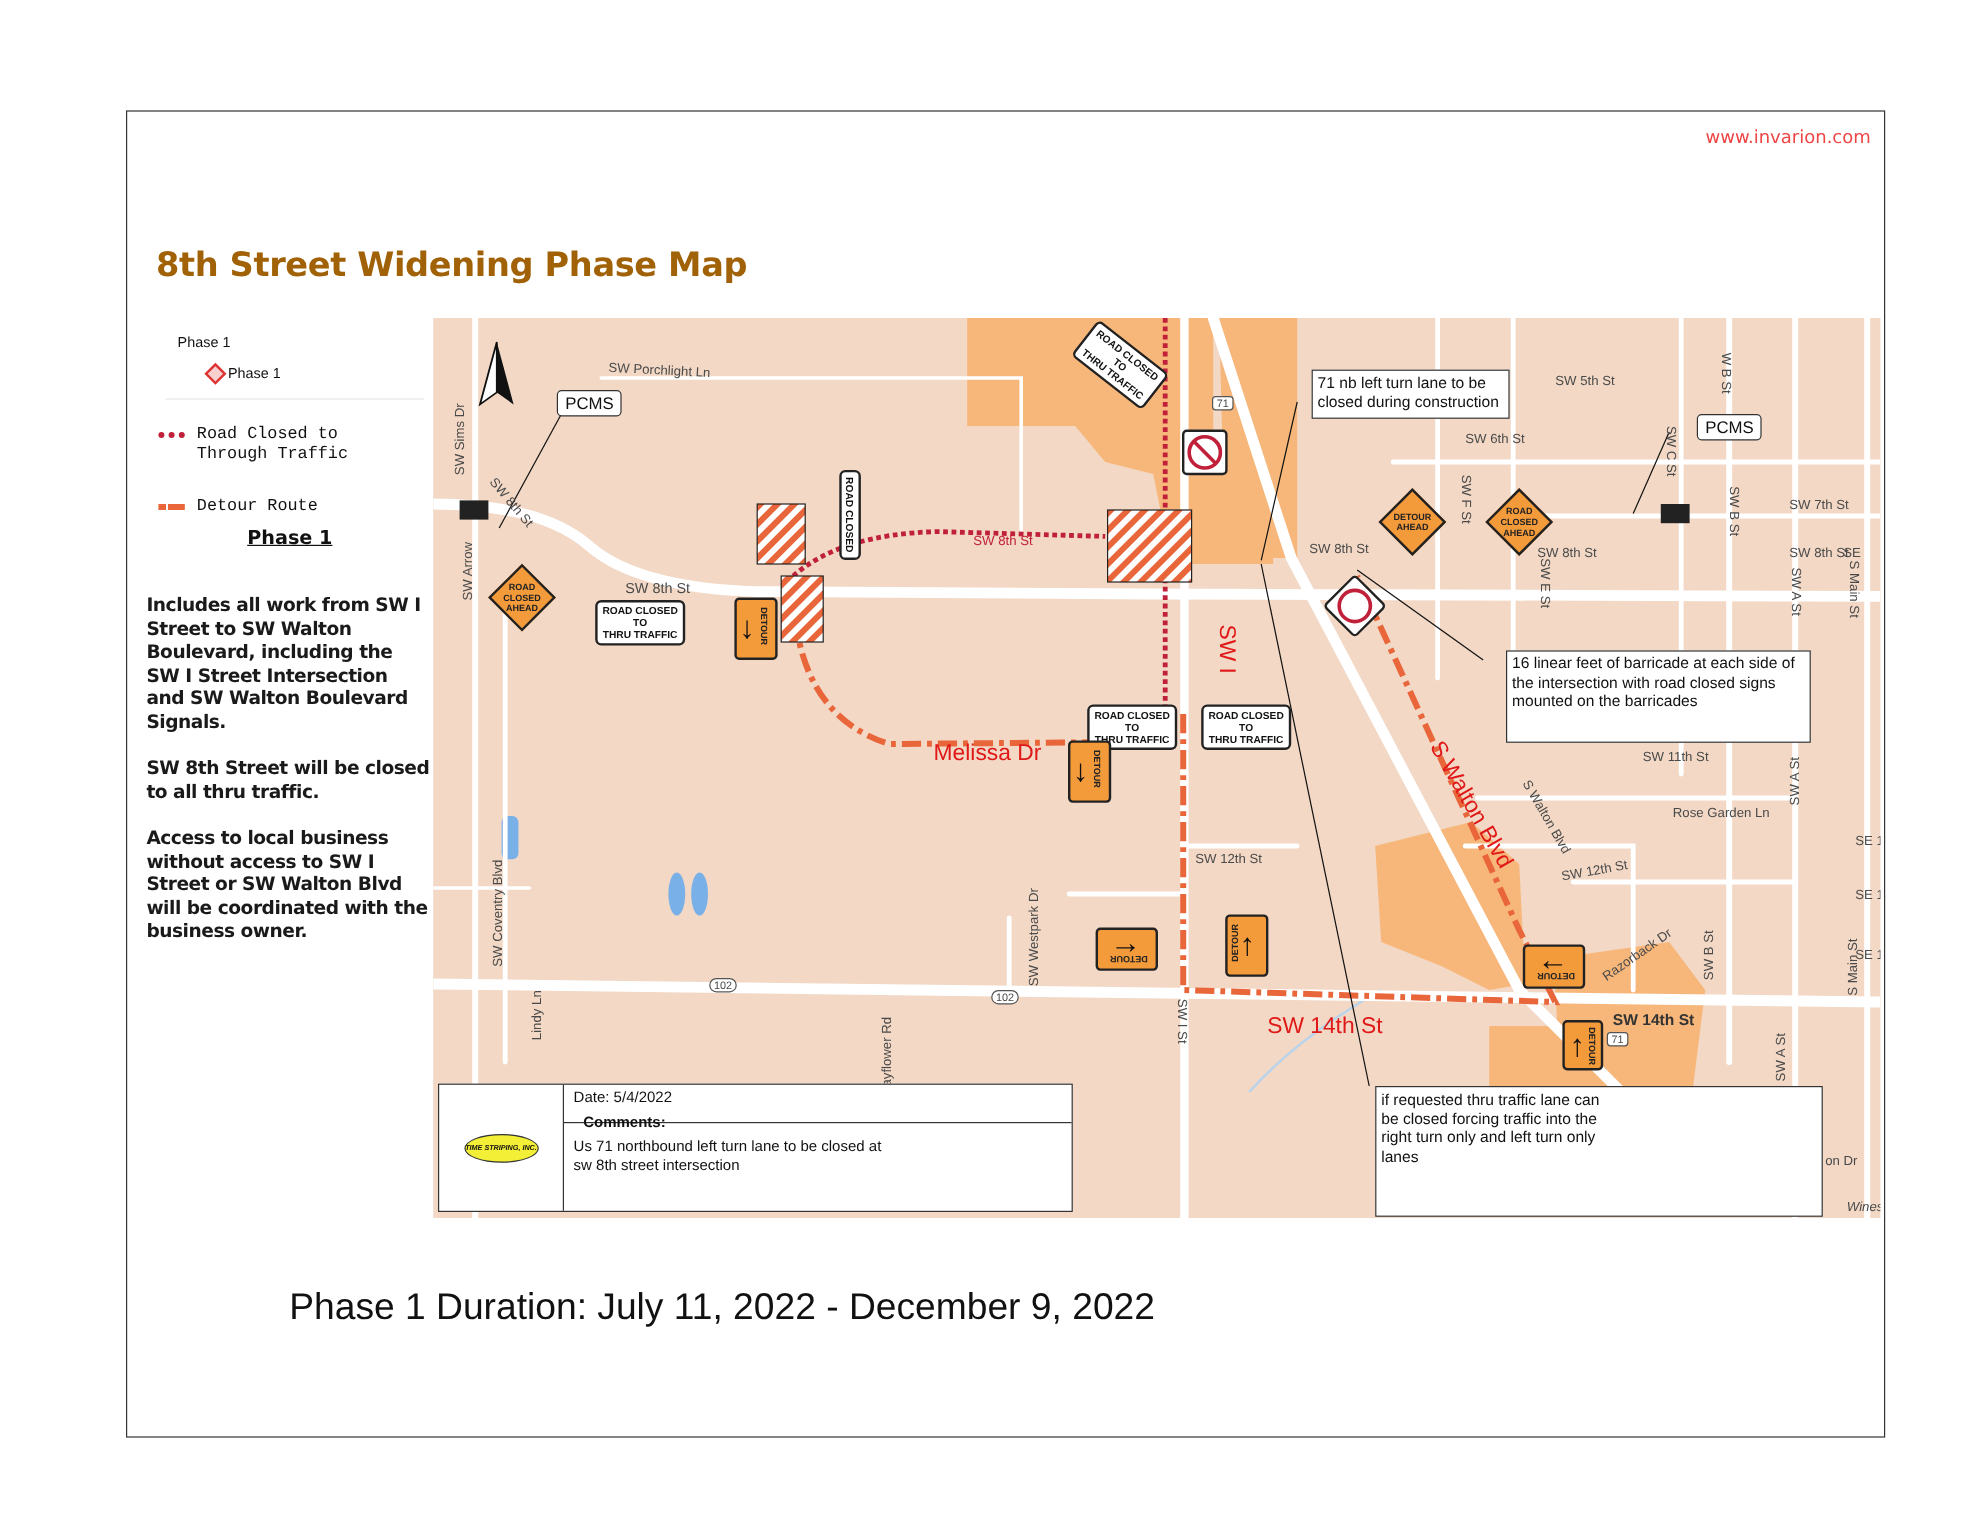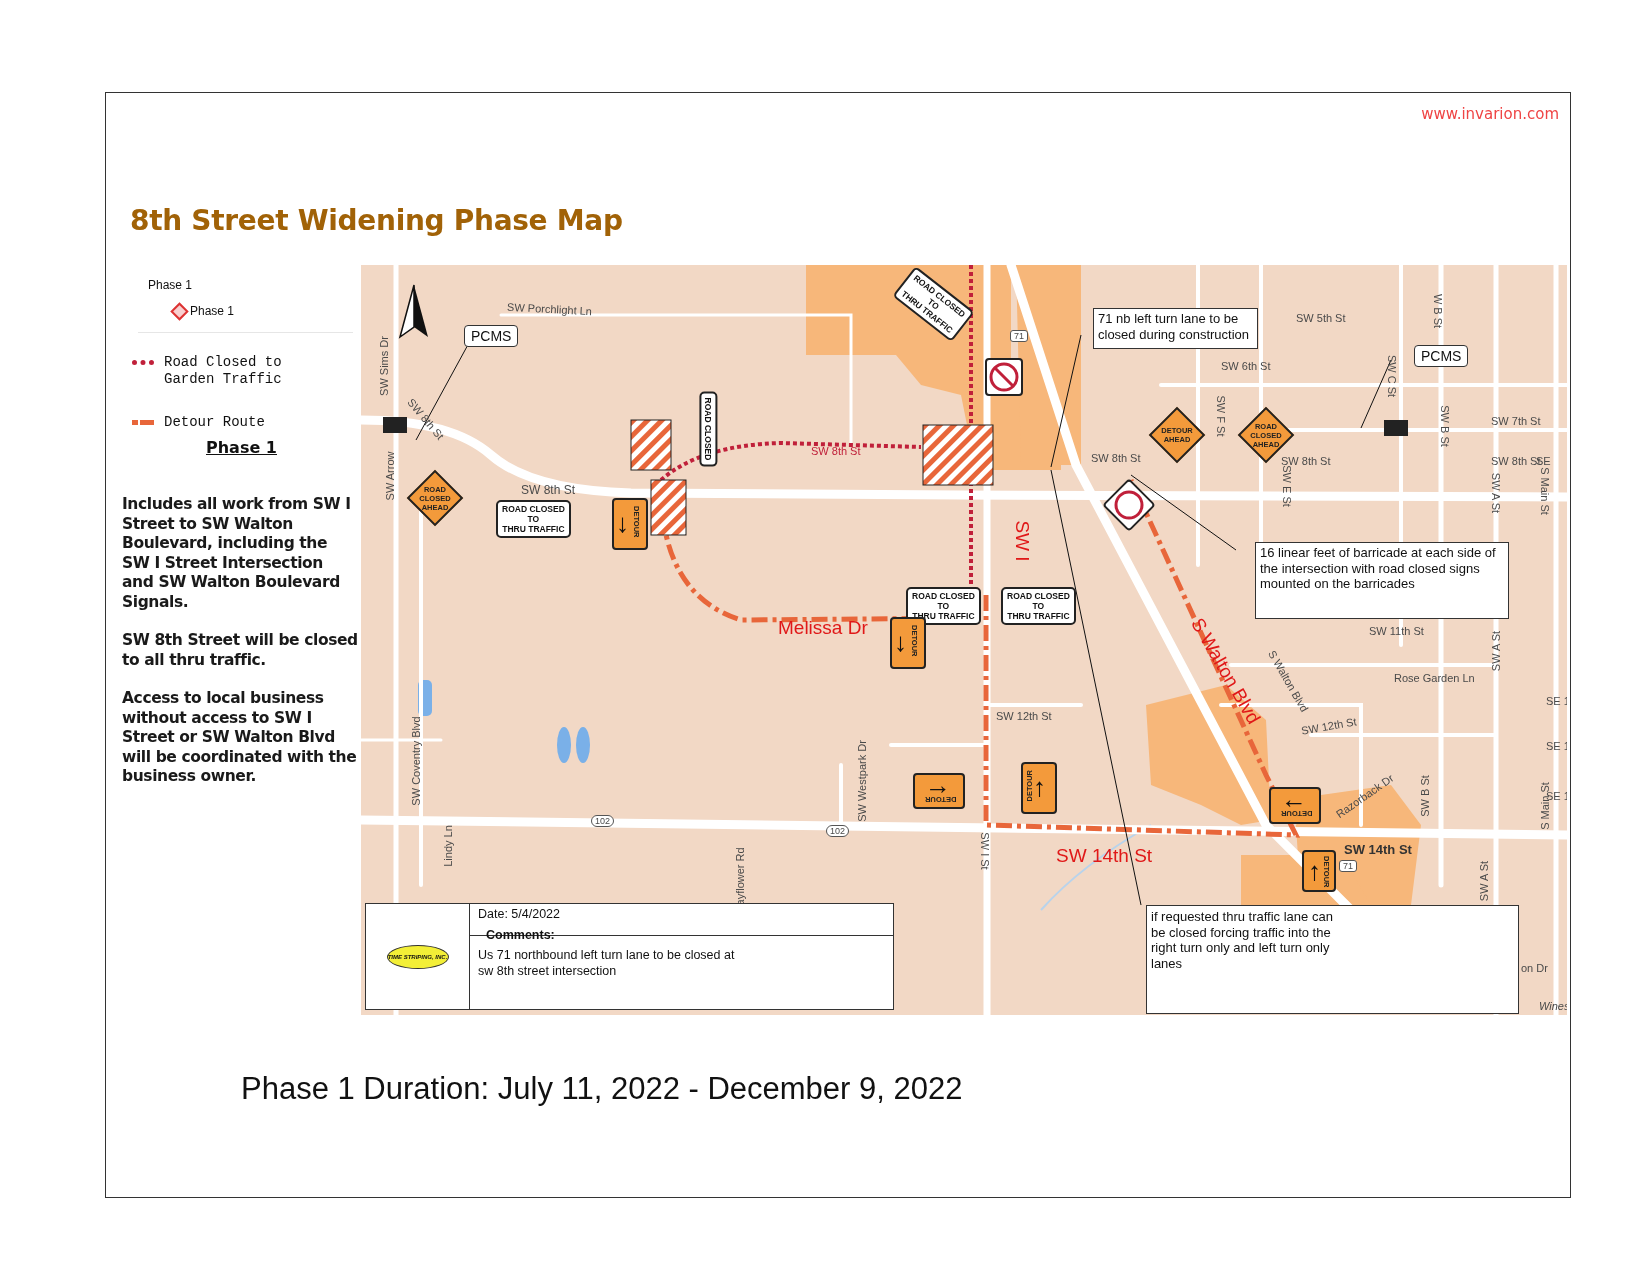--- a/index.html
+++ b/index.html
@@ -48,21 +48,21 @@
 
 <div class="legend">
   <div class="lg-head">Phase 1</div>
   <div class="lg-sub">
     <span class="dia"></span>
     <span>Phase 1</span>
   </div>
   <div class="lg-rule"></div>
   <div class="lg-row" style="top:84px;">
     <span class="sw-red"></span>
-    <span><span>Road Closed to</span><br><span>Garden Traffic</span></span>
+    <span><span>Road Closed to</span><br><span>Through Traffic</span></span>
   </div>
   <div class="lg-row" style="top:144px;">
     <span class="sw-orange"></span>
     <span>Detour Route</span>
   </div>
   <div class="lg-phase">Phase 1</div>
 </div>
 
 <div class="desc">
   <p>Includes all work from SW I Street to SW Walton Boulevard, including the SW I Street Intersection and SW Walton Boulevard Signals.</p>

